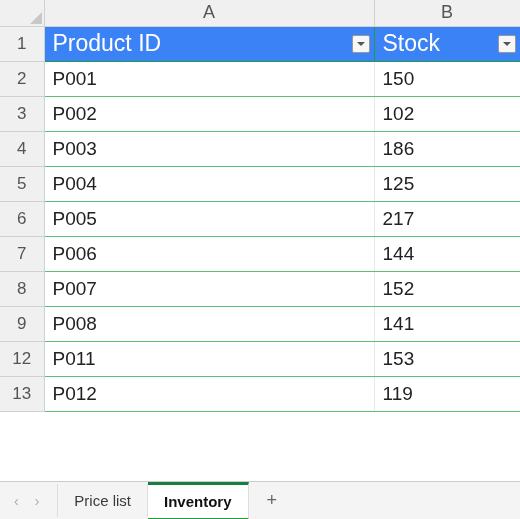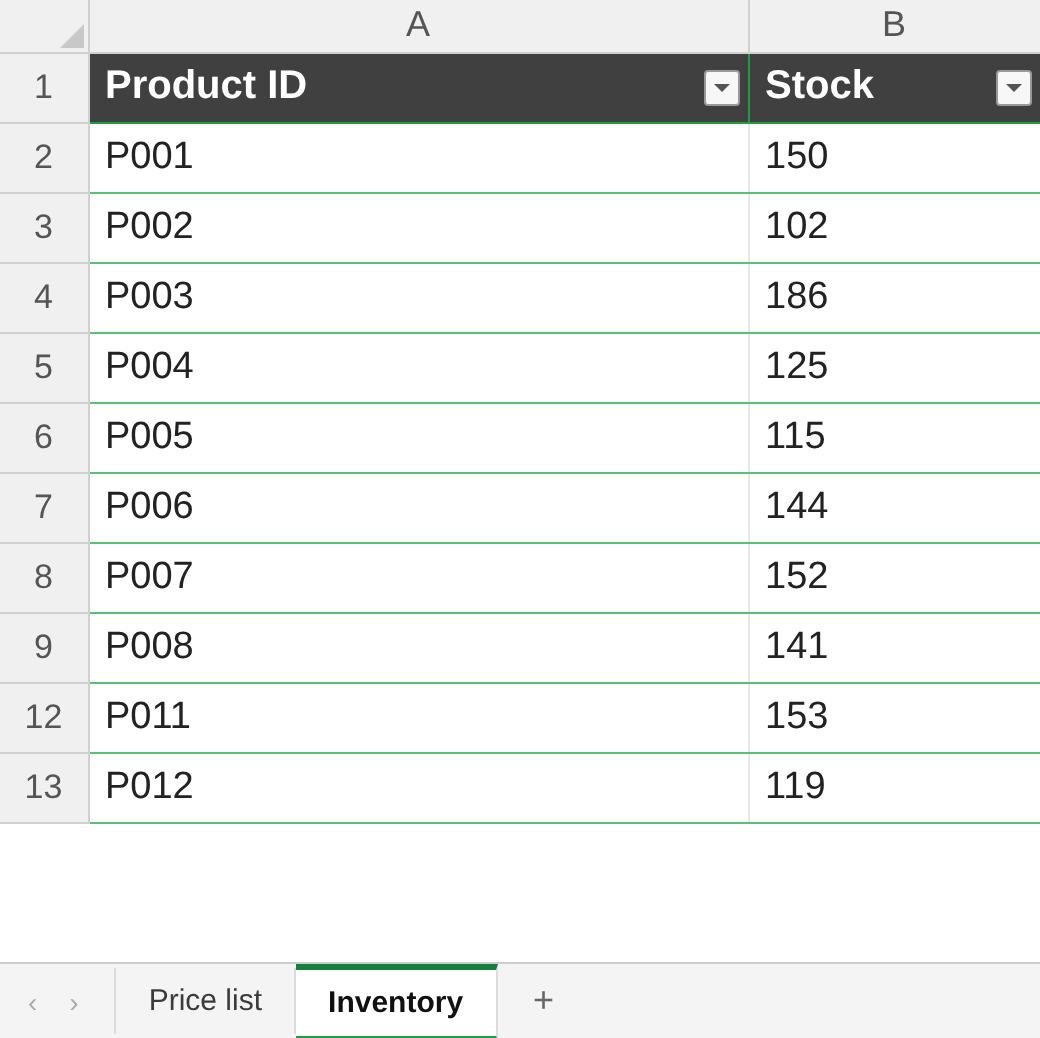--- a/index.html
+++ b/index.html
@@ -61,27 +61,27 @@
   .data-cell {
     height: 35px;
     padding: 0 8px;
     border-right: 1px solid #e8e8e8;
     vertical-align: middle;
   }
   .num { text-align: left; }
 
   
   .table-header .data-cell {
-    background: #404040;
+    background: #3b82f6;
     color: #fff;
-    font-weight: 700;
+    font-weight: 400;
     border-bottom: 1px solid #1f9e3d;
     border-right: 1px solid #1f9e3d;
     position: relative;
-    font-size: 20px;
+    font-size: 23px;
   }
   .filter-btn {
     position: absolute;
     right: 4px;
     top: 50%;
     transform: translateY(-50%);
     width: 18px;
     height: 18px;
     background: #f7f7f7;
     border: 1px solid #999;
@@ -198,21 +198,21 @@
           <td class="data-cell num">186</td>
         </tr>
         <tr class="tbl-row">
           <td class="row-num">5</td>
           <td class="data-cell">P004</td>
           <td class="data-cell num">125</td>
         </tr>
         <tr class="tbl-row">
           <td class="row-num">6</td>
           <td class="data-cell">P005</td>
-          <td class="data-cell num">115</td>
+          <td class="data-cell num">217</td>
         </tr>
         <tr class="tbl-row">
           <td class="row-num">7</td>
           <td class="data-cell">P006</td>
           <td class="data-cell num">144</td>
         </tr>
         <tr class="tbl-row">
           <td class="row-num">8</td>
           <td class="data-cell">P007</td>
           <td class="data-cell num">152</td>

